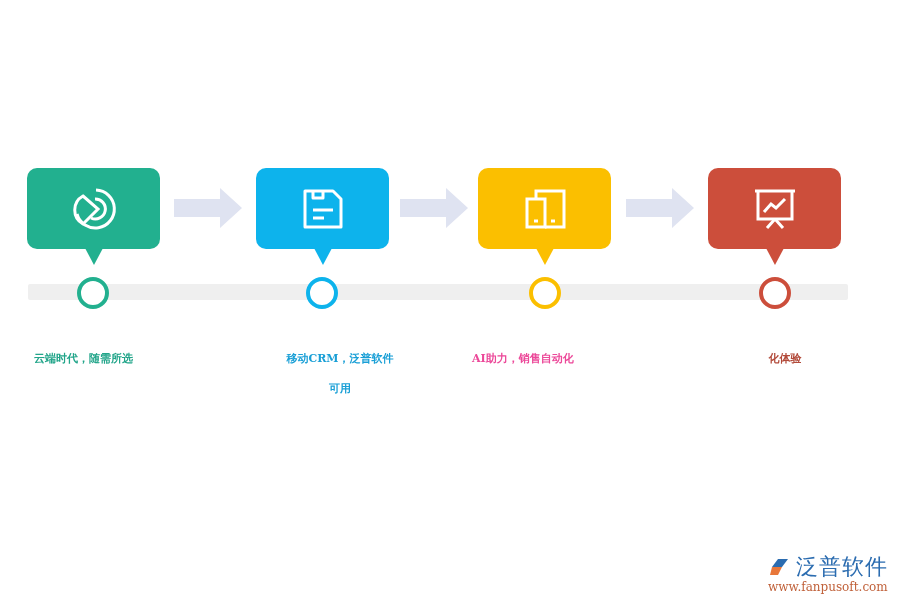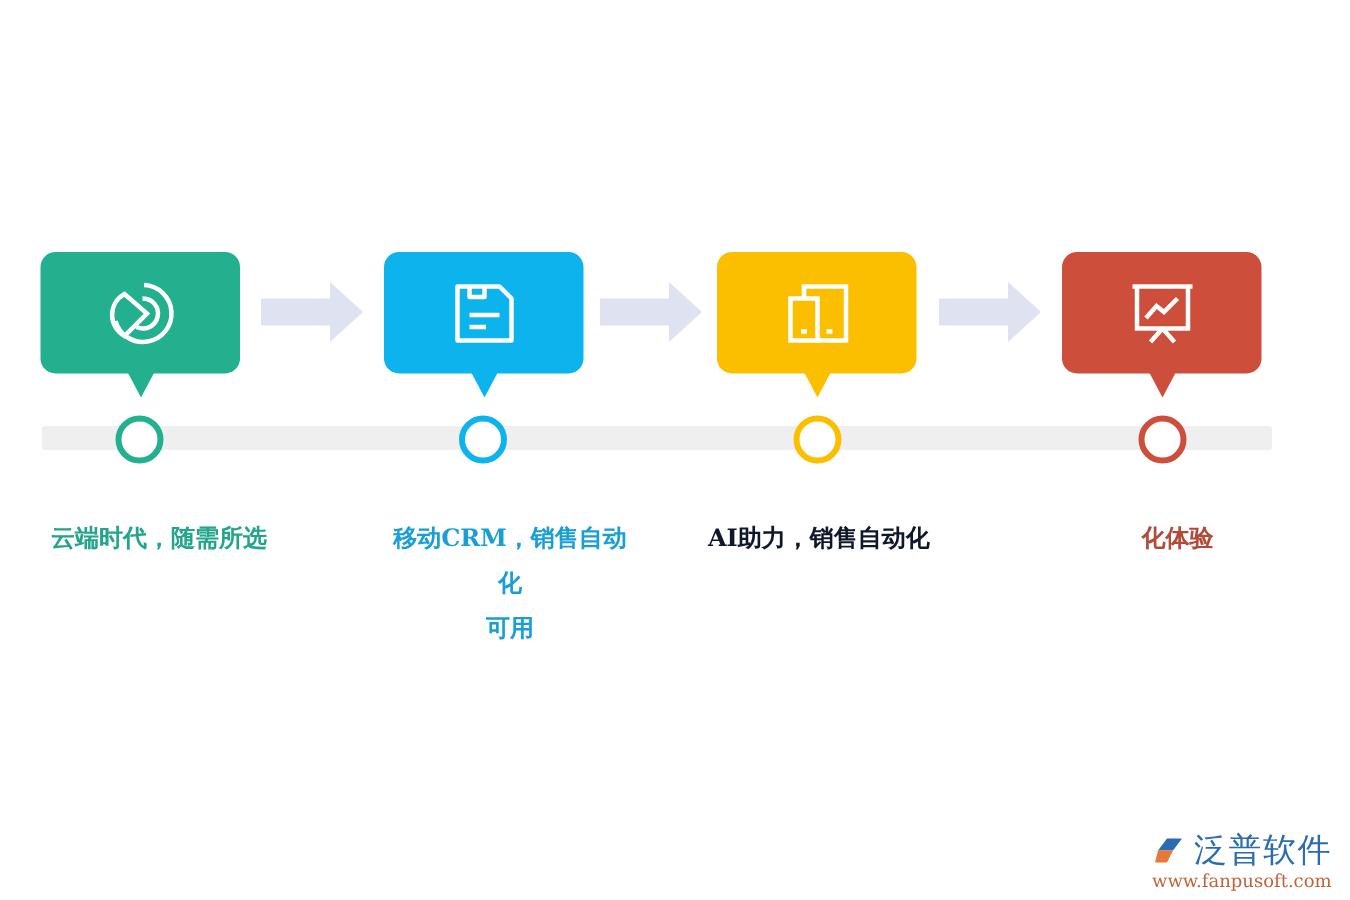--- a/index.html
+++ b/index.html
@@ -3,21 +3,21 @@
 <meta charset="utf-8">
 <style>
   html,body{margin:0;padding:0;background:#fff;}
   body{width:900px;height:600px;position:relative;overflow:hidden;font-family:"DejaVu Serif","Liberation Serif",serif;}
   .bar{position:absolute;left:28px;top:284px;width:820px;height:16px;background:#efefef;border-radius:2px;}
   .box{position:absolute;top:168px;width:133px;height:81px;border-radius:10px;}
   .box .tail{position:absolute;left:50%;bottom:-16px;margin-left:-9px;width:0;height:0;border-left:9px solid transparent;border-right:9px solid transparent;border-top:17px solid;}
   .box svg{position:absolute;left:50%;top:50%;transform:translate(-50%,-50%);}
   .arrow{position:absolute;top:188px;}
   .dot{position:absolute;top:277px;width:24px;height:24px;border-radius:50%;background:#fff;border:4px solid;}
-  .label{position:absolute;top:344px;font-size:16px;font-weight:bold;line-height:30px;text-align:center;}
+  .label{position:absolute;top:344px;font-size:11px;font-weight:bold;line-height:30px;text-align:center;}
   .logo{position:absolute;left:768px;top:552px;width:125px;}
   .logo-top{display:flex;align-items:center;}
   .logo-name{font-family:Liberation Sans, sans-serif;font-size:22px;color:#2b6cb0;letter-spacing:1px;margin-left:4px;}
   .logo-url{font-size:12px;color:#c0613a;margin-top:-2px;font-family:"DejaVu Serif",serif;}
 </style>
 </head>
 <body>
 
 <div class="bar"></div>
 
@@ -69,24 +69,24 @@
 
 <div class="dot" style="left:77px;border-color:#22b08f"></div>
 <div class="dot" style="left:306px;border-color:#0db3ec"></div>
 <div class="dot" style="left:529px;border-color:#fbbf00"></div>
 <div class="dot" style="left:759px;border-color:#cc4e3b"></div>
 
 <div class="label" style="left:34px;width:160px;color:#22a58a;text-align:left">
   <span>云端时代，随需所选</span>
 </div>
 <div class="label" style="left:262px;width:156px;color:#199fd6">
-  <div>移动CRM，销售自动化</div>
+  <div>移动CRM，泛普软件</div>
   <div>可用</div>
 </div>
-<div class="label" style="left:472px;width:160px;color:#0f172a;text-align:left">
+<div class="label" style="left:472px;width:160px;color:#ec4899;text-align:left">
   <span>AI助力，销售自动化</span>
 </div>
 <div class="label" style="left:706px;width:158px;color:#b24a3a">
   <div>化体验</div>
 </div>
 
 <div class="logo">
   <div class="logo-top">
     <svg width="24" height="20" viewBox="0 0 24 20">
       <path d="M4 10 L10 2 H20 L14 10Z" fill="#2b6cb0"></path>

